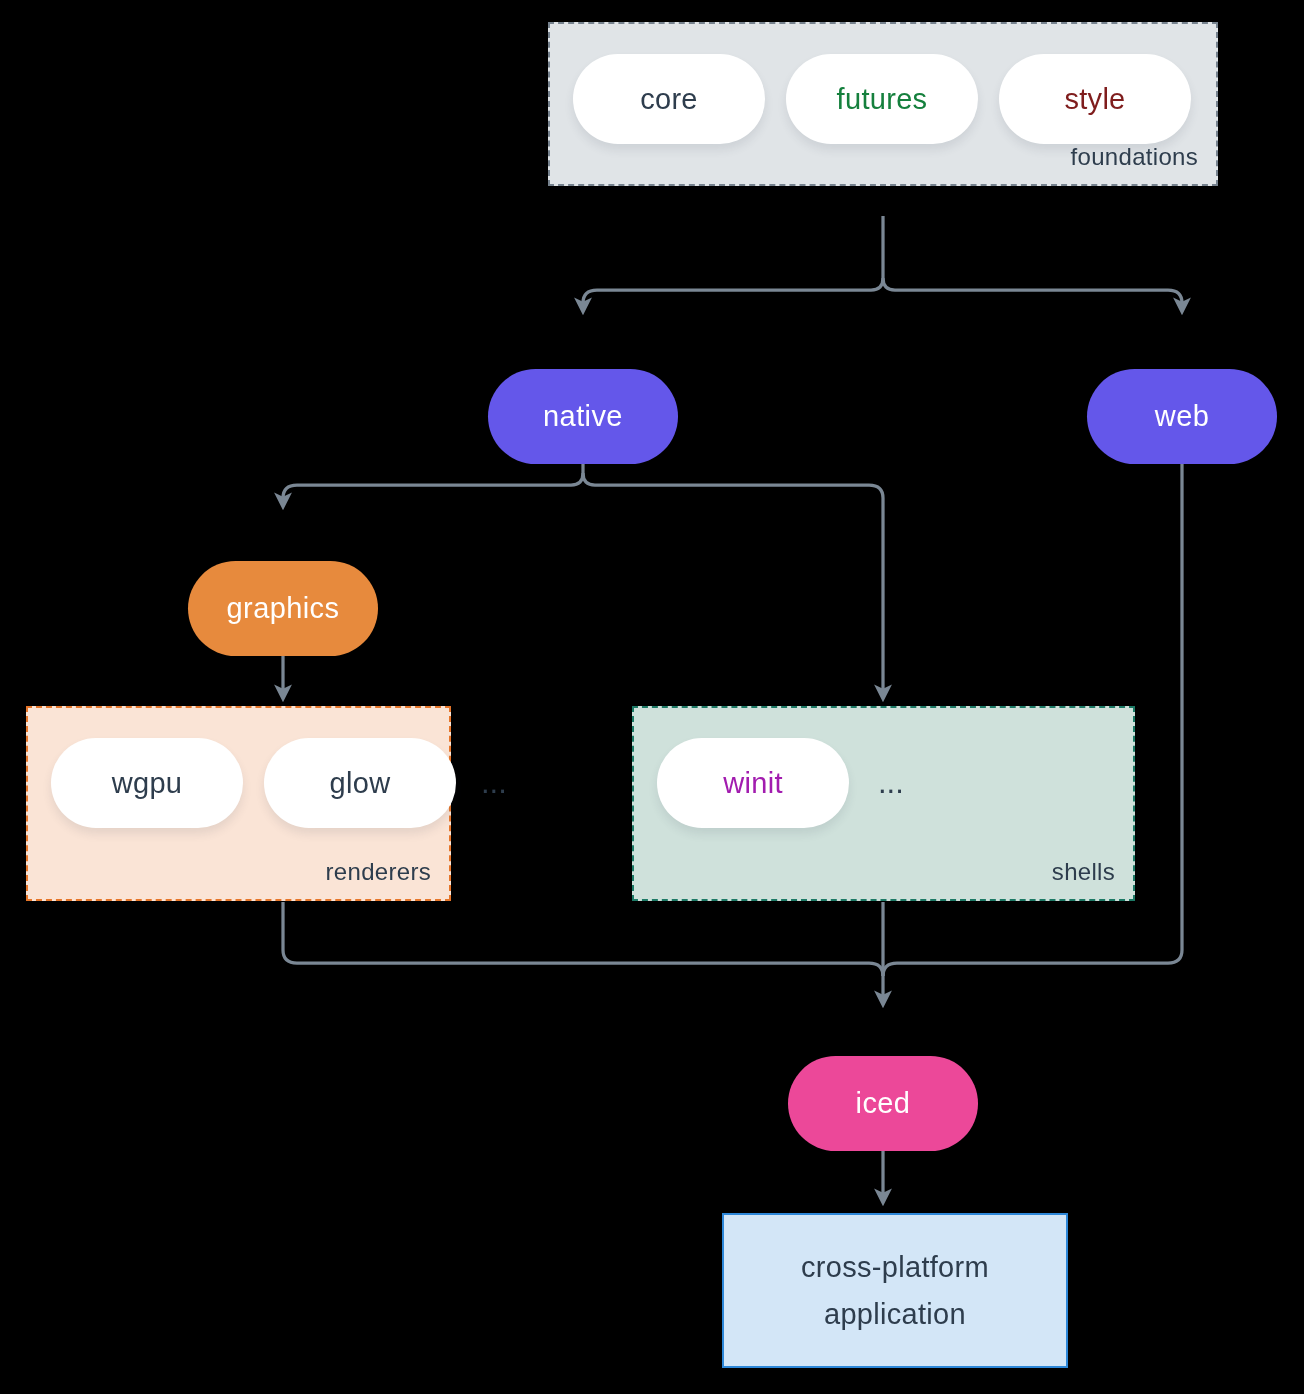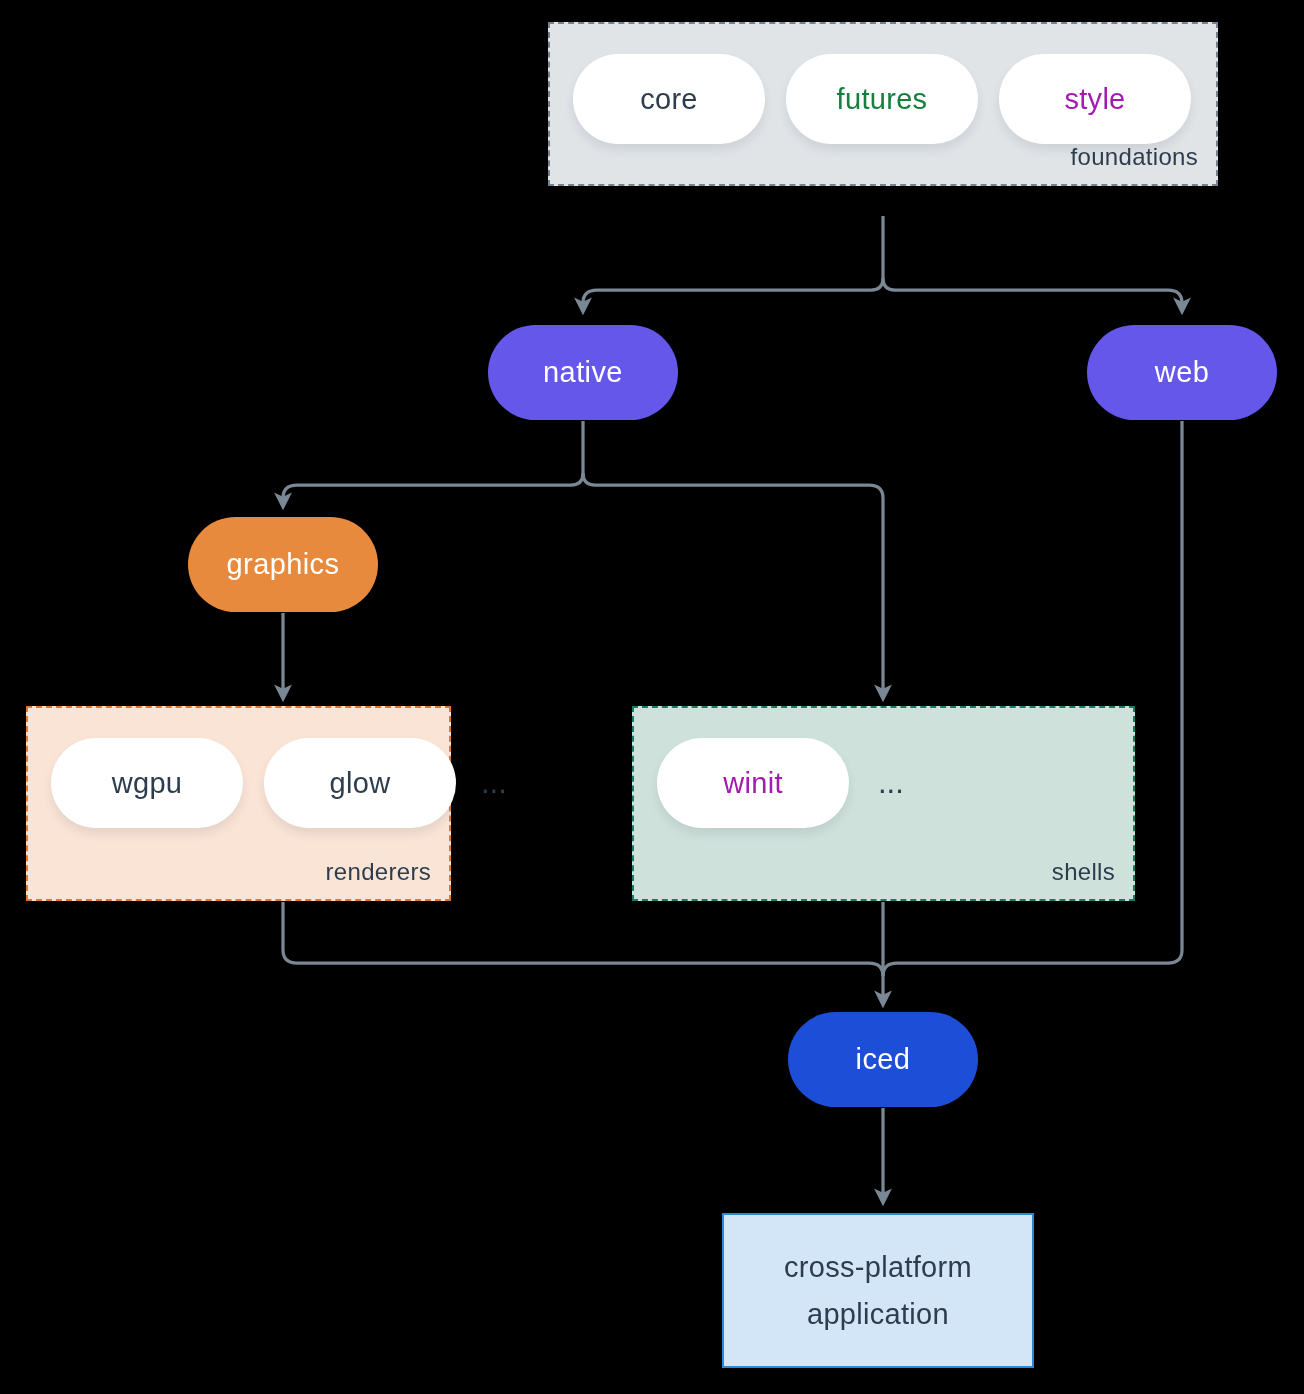--- a/index.html
+++ b/index.html
@@ -62,26 +62,27 @@
     position: absolute;
     width: 190px;
     height: 95px;
     border-radius: 999px;
     display: flex;
     align-items: center;
     justify-content: center;
     font-size: 29px;
     letter-spacing: 0.4px;
     color: #ffffff;
+    margin-top: 44px;
   }
   .app-box {
     position: absolute;
     left: 722px;
     top: 1213px;
-    width: 312px;
+    width: 346px;
     height: 155px;
     border: 2.5px solid;
     box-sizing: border-box;
     display: flex;
     align-items: center;
     justify-content: center;
     text-align: center;
     font-size: 29px;
     line-height: 47px;
     letter-spacing: 0.3px;
@@ -117,21 +118,21 @@
     <path class="line" d="M283,902 V950 Q283,963 297,963 H869 Q883,963 883,976"></path>
     <path class="line" d="M1182,421 V950 Q1182,963 1168,963 H897 Q883,963 883,976"></path>
     <path class="line" marker-end="url(#arrowhead)" d="M883,902 V1002"></path>
     <path class="line" marker-end="url(#arrowhead)" d="M883,1108 V1200"></path>
   </svg>
 
   <div class="group foundations" style="background: rgb(224, 228, 231); border-color: rgb(118, 130, 142);">
     <div class="pill-row">
       <div class="pill" style="background: rgb(255, 255, 255); color: rgb(46, 61, 77);">core</div>
       <div class="pill" style="background: rgb(255, 255, 255); color: #15803d;">futures</div>
-      <div class="pill" style="background: rgb(255, 255, 255); color: #a21caf;">style</div>
+      <div class="pill" style="background: rgb(255, 255, 255); color: #7f1d1d;">style</div>
     </div>
     <div class="group-label" style="color: rgb(46, 61, 77);">foundations</div>
   </div>
 
   <div class="node native" style="background: rgb(100, 87, 234);">native</div>
   <div class="node web" style="background: rgb(100, 87, 234);">web</div>
 
   <div class="node graphics" style="background: rgb(231, 138, 61);">graphics</div>
 
   <div class="group renderers" style="background: rgb(250, 228, 214); border-color: rgb(230, 118, 42);">
@@ -144,17 +145,17 @@
   </div>
 
   <div class="group shells" style="background: rgb(207, 225, 219); border-color: rgb(29, 122, 102);">
     <div class="pill-row">
       <div class="pill" style="background: rgb(255, 255, 255); color: #a21caf;">winit</div>
       <div class="ellipsis" style="color: rgb(46, 61, 77);">...</div>
     </div>
     <div class="group-label" style="color: rgb(46, 61, 77);">shells</div>
   </div>
 
-  <div class="node iced" style="background: #1d4ed8;">iced</div>
+  <div class="node iced" style="background: #ec4899;">iced</div>
 
   <div class="app-box" style="background: rgb(211, 230, 247); border-color: rgb(45, 135, 216); color: rgb(46, 61, 77);">cross-platform application</div>
 
 </div>
 
 </body></html>

